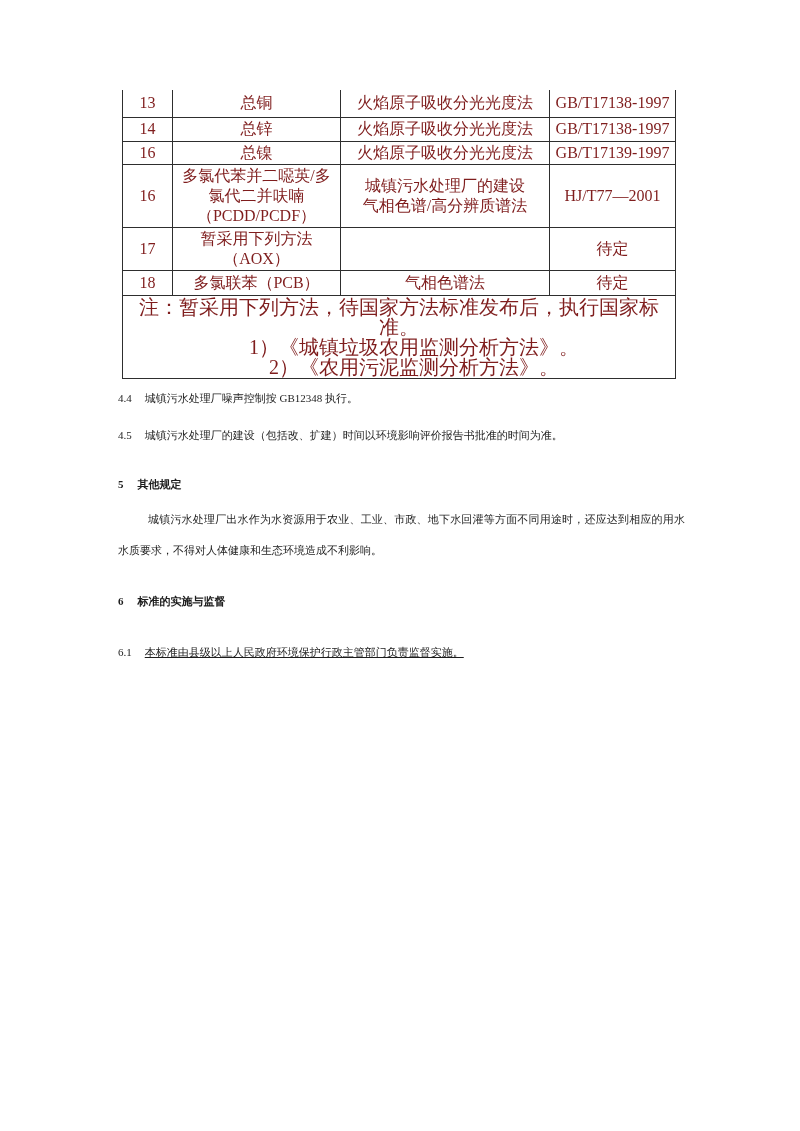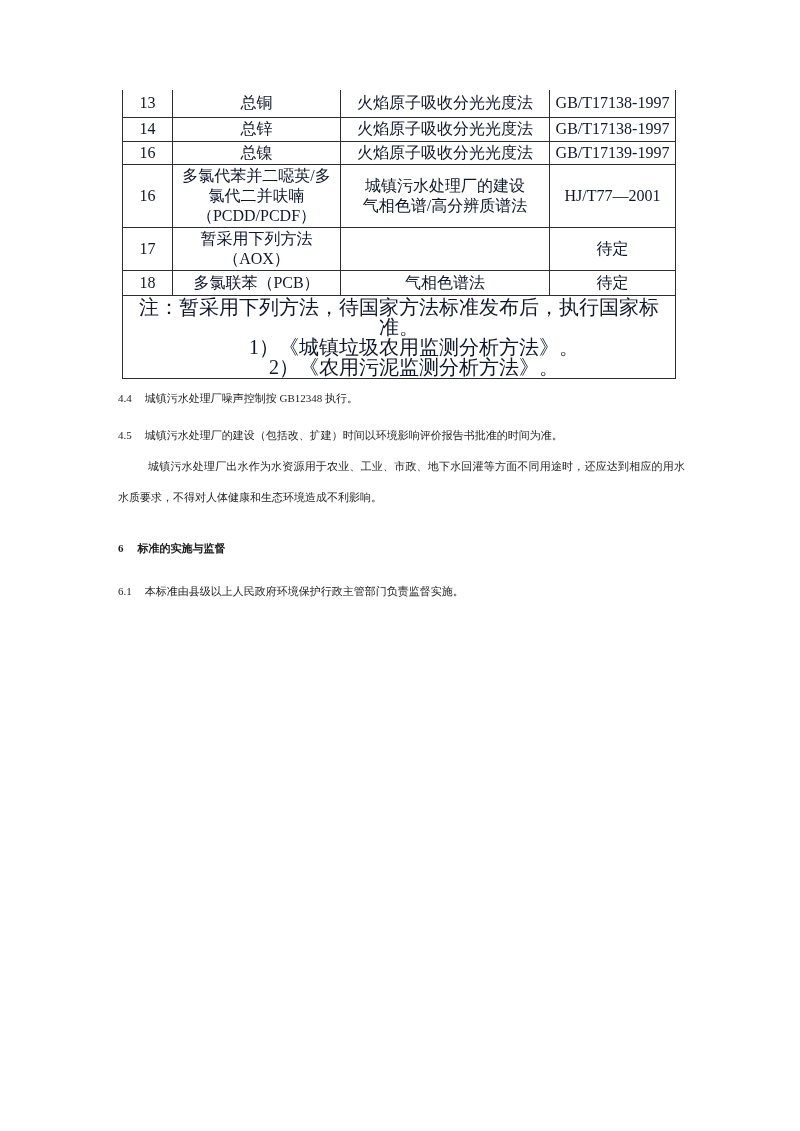--- a/index.html
+++ b/index.html
@@ -23,21 +23,21 @@
     position: absolute;
     left: 122px;
     top: 90px;
     width: 553px;
   }
   table.method-table {
     width: 553px;
     border-collapse: collapse;
     table-layout: fixed;
     font-size: 16px;
-    color: #0f172a;
+    color: #7f1d1d;
   }
   table.method-table td {
     border: 1.5px solid #2e2e2e;
     text-align: center;
     vertical-align: middle;
     padding: 1px 3px;
     line-height: 20px;
     overflow: hidden;
   }
   
@@ -74,21 +74,21 @@
   .clause-num { display: inline-block; margin-right: 13px; }
   .heading {
     font-weight: bold;
     text-align: left;
   }
   .heading .clause-num { margin-right: 14px; }
   p.clause-4-5 { margin-top: 6px; }
   p.heading-5 { margin-top: 18px; margin-bottom: 4px; }
   p.para-5 { text-indent: 30px; }
   p.heading-6 { margin-top: 20px; margin-bottom: 4px; }
-  p.clause-6-1 { margin-top: 12px; }
+  p.clause-6-1 { margin-top: 20px; text-decoration: underline; }
   p.clause-6-2 { margin-top: 2px; }
 </style>
 </head>
 <body>
 
 <div class="page">
 
   <div class="table-block">
     <table class="method-table">
       <colgroup>
@@ -171,20 +171,21 @@
         </tr>
       </tbody>
     </table>
   </div>
 
   <div class="body-text">
     <p class="clause-4-4"><span class="clause-num">4.4</span><span>城镇污水处理厂噪声控制按 GB12348 执行。</span></p>
 
     <p class="clause-4-5"><span class="clause-num">4.5</span><span>城镇污水处理厂的建设（包括改、扩建）时间以环境影响评价报告书批准的时间为准。</span></p>
 
+    <p class="heading heading-5"><span class="clause-num">5</span><span>其他规定</span></p>
 
     <p class="para-5"><span>城镇污水处理厂出水作为水资源用于农业、工业、市政、地下水回灌等方面不同用途时，还应达到相应的用水水质要求，不得对人体健康和生态环境造成不利影响。</span></p>
 
     <p class="heading heading-6"><span class="clause-num">6</span><span>标准的实施与监督</span></p>
 
     <p class="clause-6-1"><span class="clause-num">6.1</span><span>本标准由县级以上人民政府环境保护行政主管部门负责监督实施。</span></p>
 
   </div>
 
 </div>

